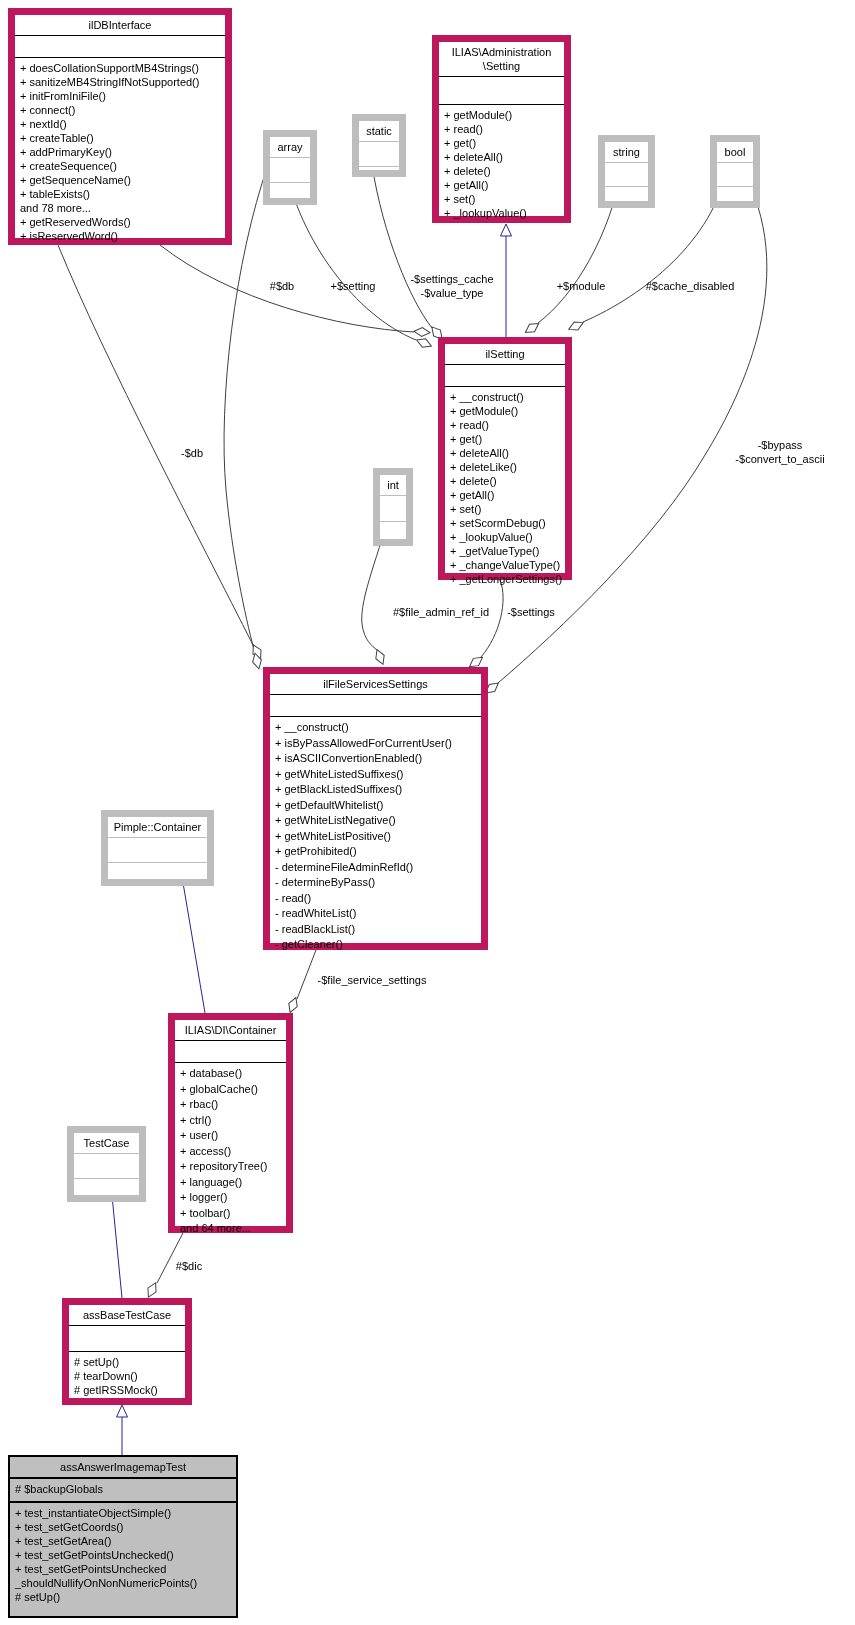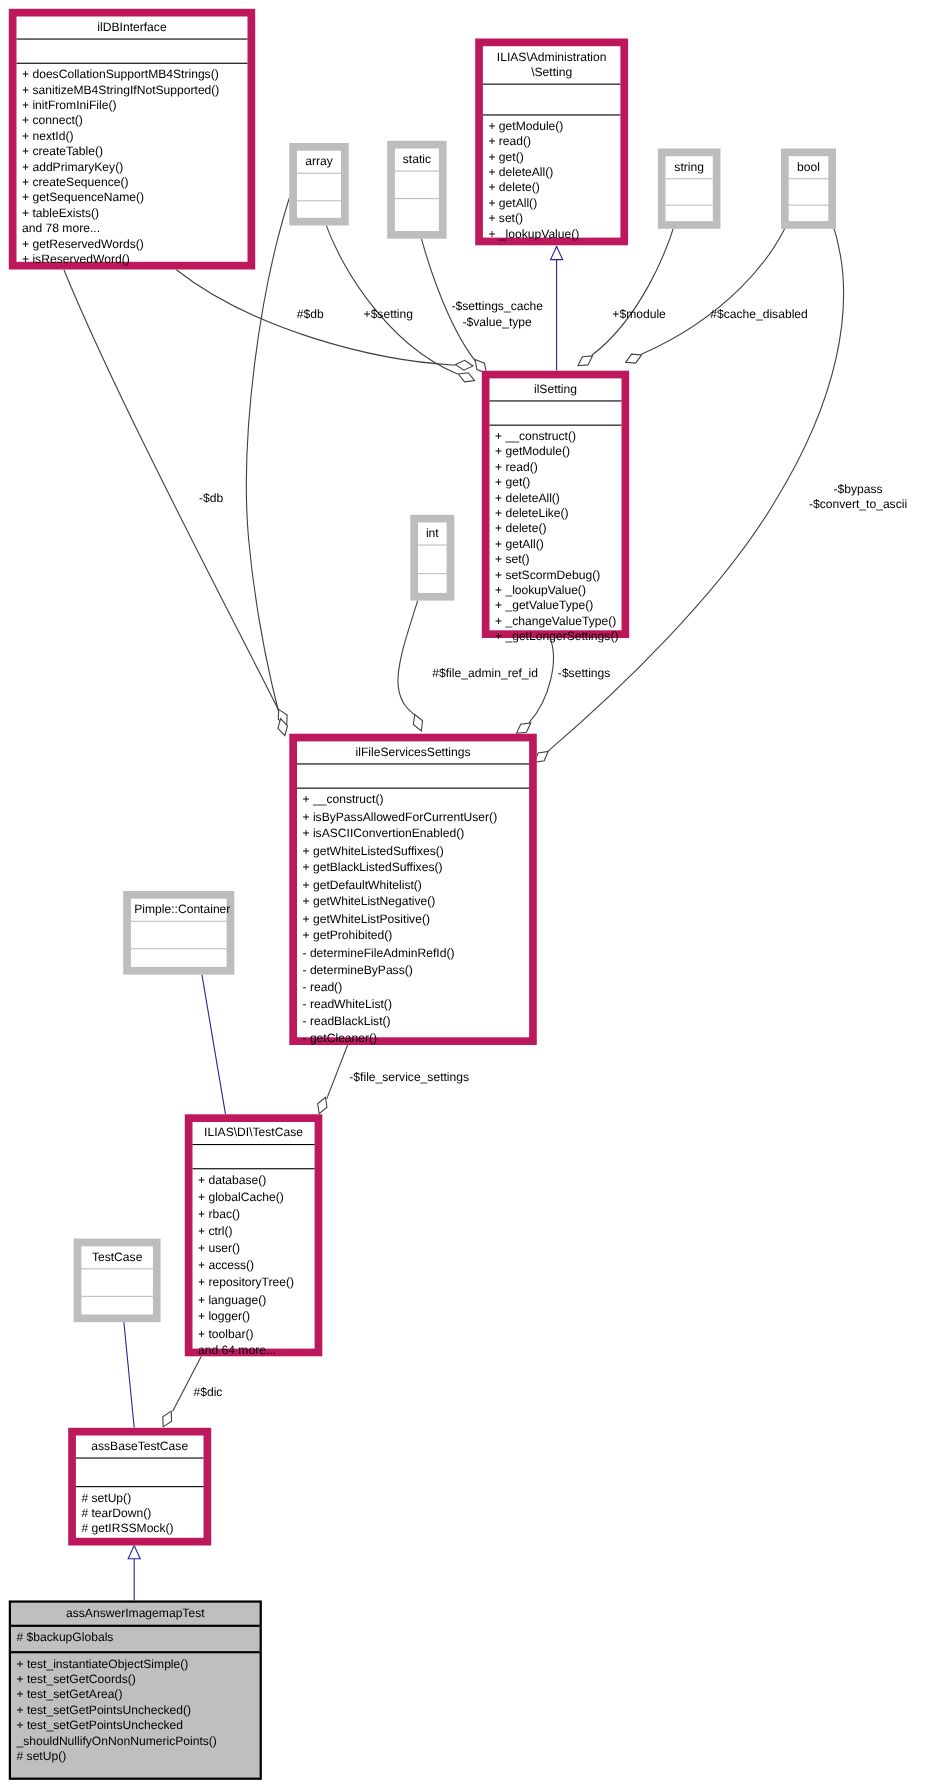--- a/index.html
+++ b/index.html
@@ -128,21 +128,21 @@
       <div>+ _lookupValue()</div>
     </div>
   </div>
 
   <div class="uml gray" style="left:263px;top:90px;width:54px;height:75px">
     <div class="t">array</div>
     <div class="a" style="height:25px"></div>
     <div class="m"></div>
   </div>
 
-  <div class="uml gray" style="left:352px;top:88px;width:54px;height:89px">
+  <div class="uml gray" style="left:352px;top:74px;width:54px;height:63px">
     <div class="t">static</div>
     <div class="a" style="height:25px"></div>
     <div class="m"></div>
   </div>
 
   <div class="uml gray" style="left:598px;top:95px;width:57px;height:73px">
     <div class="t">string</div>
     <div class="a" style="height:24px"></div>
     <div class="m"></div>
   </div>
@@ -195,28 +195,28 @@
       <div>+ getProhibited()</div>
       <div>- determineFileAdminRefId()</div>
       <div>- determineByPass()</div>
       <div>- read()</div>
       <div>- readWhiteList()</div>
       <div>- readBlackList()</div>
       <div>- getCleaner()</div>
     </div>
   </div>
 
-  <div class="uml gray" style="left:112px;top:770px;width:101px;height:76px">
+  <div class="uml gray" style="left:101px;top:770px;width:113px;height:76px">
     <div class="t">Pimple::Container</div>
     <div class="a" style="height:25px"></div>
     <div class="m"></div>
   </div>
 
   <div class="uml lh15" style="left:168px;top:1013px;width:125px;height:220px">
-    <div class="t">ILIAS\DI\TestCase</div>
+    <div class="t">ILIAS\DI\Container</div>
     <div class="a"></div>
     <div class="m">
       <div>+ database()</div>
       <div>+ globalCache()</div>
       <div>+ rbac()</div>
       <div>+ ctrl()</div>
       <div>+ user()</div>
       <div>+ access()</div>
       <div>+ repositoryTree()</div>
       <div>+ language()</div>

